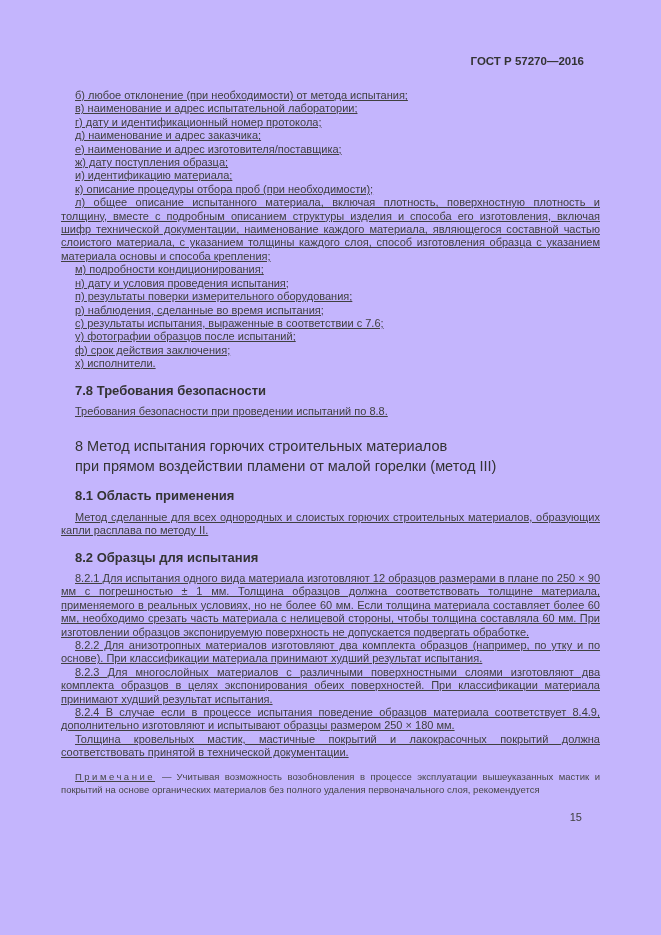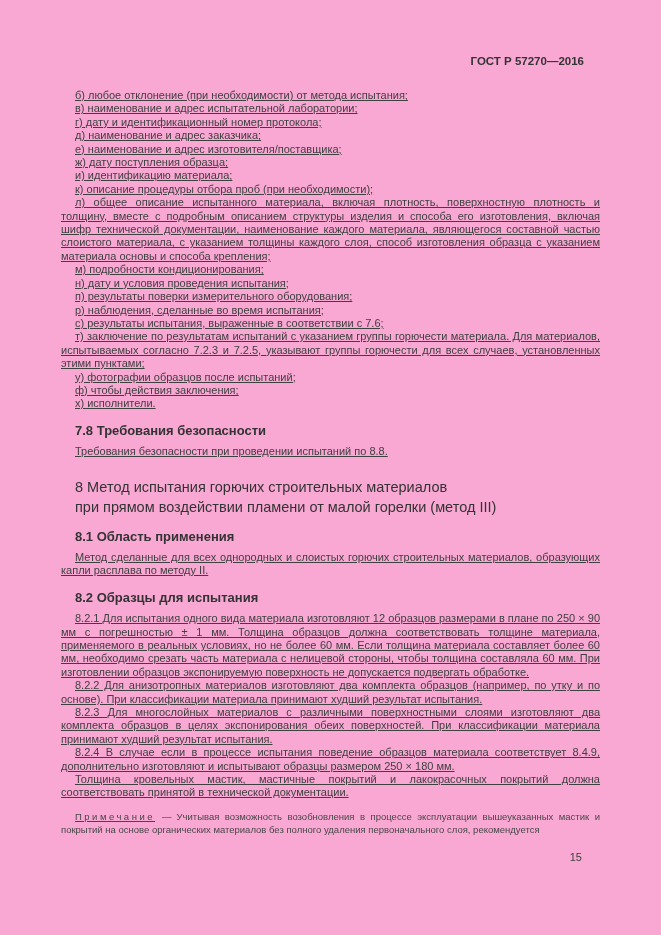--- a/index.html
+++ b/index.html
@@ -11,21 +11,21 @@
     width: 661px;
     height: 935px;
     overflow: hidden;
     font-family: "Liberation Sans", sans-serif;
     color: #3f3f3f;
   }
   .page {
     position: relative;
     width: 661px;
     height: 935px;
-    background: #f9a8d4;
+    background: #c4b5fd;
   }
   .content {
     position: absolute;
     left: 61px;
     top: 0;
     width: 539px;
   }
   .doc-header {
     margin-top: 55px;
     text-align: right;
@@ -103,23 +103,22 @@
       <p class="body-p">е) наименование и адрес изготовителя/поставщика;</p>
       <p class="body-p">ж) дату поступления образца;</p>
       <p class="body-p">и) идентификацию материала;</p>
       <p class="body-p">к) описание процедуры отбора проб (при необходимости);</p>
       <p class="body-p">л) общее описание испытанного материала, включая плотность, поверхностную плотность и толщину, вместе с подробным описанием структуры изделия и способа его изготовления, включая шифр технической документации, наименование каждого материала, являющегося составной частью слоистого материала, с указанием толщины каждого слоя, способ изготовления образца с указанием материала основы и способа крепления;</p>
       <p class="body-p">м) подробности кондиционирования;</p>
       <p class="body-p">н) дату и условия проведения испытания;</p>
       <p class="body-p">п) результаты поверки измерительного оборудования;</p>
       <p class="body-p">р) наблюдения, сделанные во время испытания;</p>
       <p class="body-p">с) результаты испытания, выраженные в соответствии с 7.6;</p>
-      <p class="body-p">т) заключение по результатам испытаний с указанием группы горючести материала. Для материалов, испытываемых согласно 7.2.3 и 7.2.5, указывают группы горючести для всех случаев, установленных этими пунктами;</p>
       <p class="body-p">у) фотографии образцов после испытаний;</p>
-      <p class="body-p">ф) чтобы действия заключения;</p>
+      <p class="body-p">ф) срок действия заключения;</p>
       <p class="body-p">х) исполнители.</p>
     </div>
 
     <div class="h2">7.8 Требования безопасности</div>
     <p class="body-p">Требования безопасности при проведении испытаний по 8.8.</p>
 
     <div class="h1">
       <div>8 Метод испытания горючих строительных материалов</div>
       <div>при прямом воздействии пламени от малой горелки (метод III)</div>
     </div>

